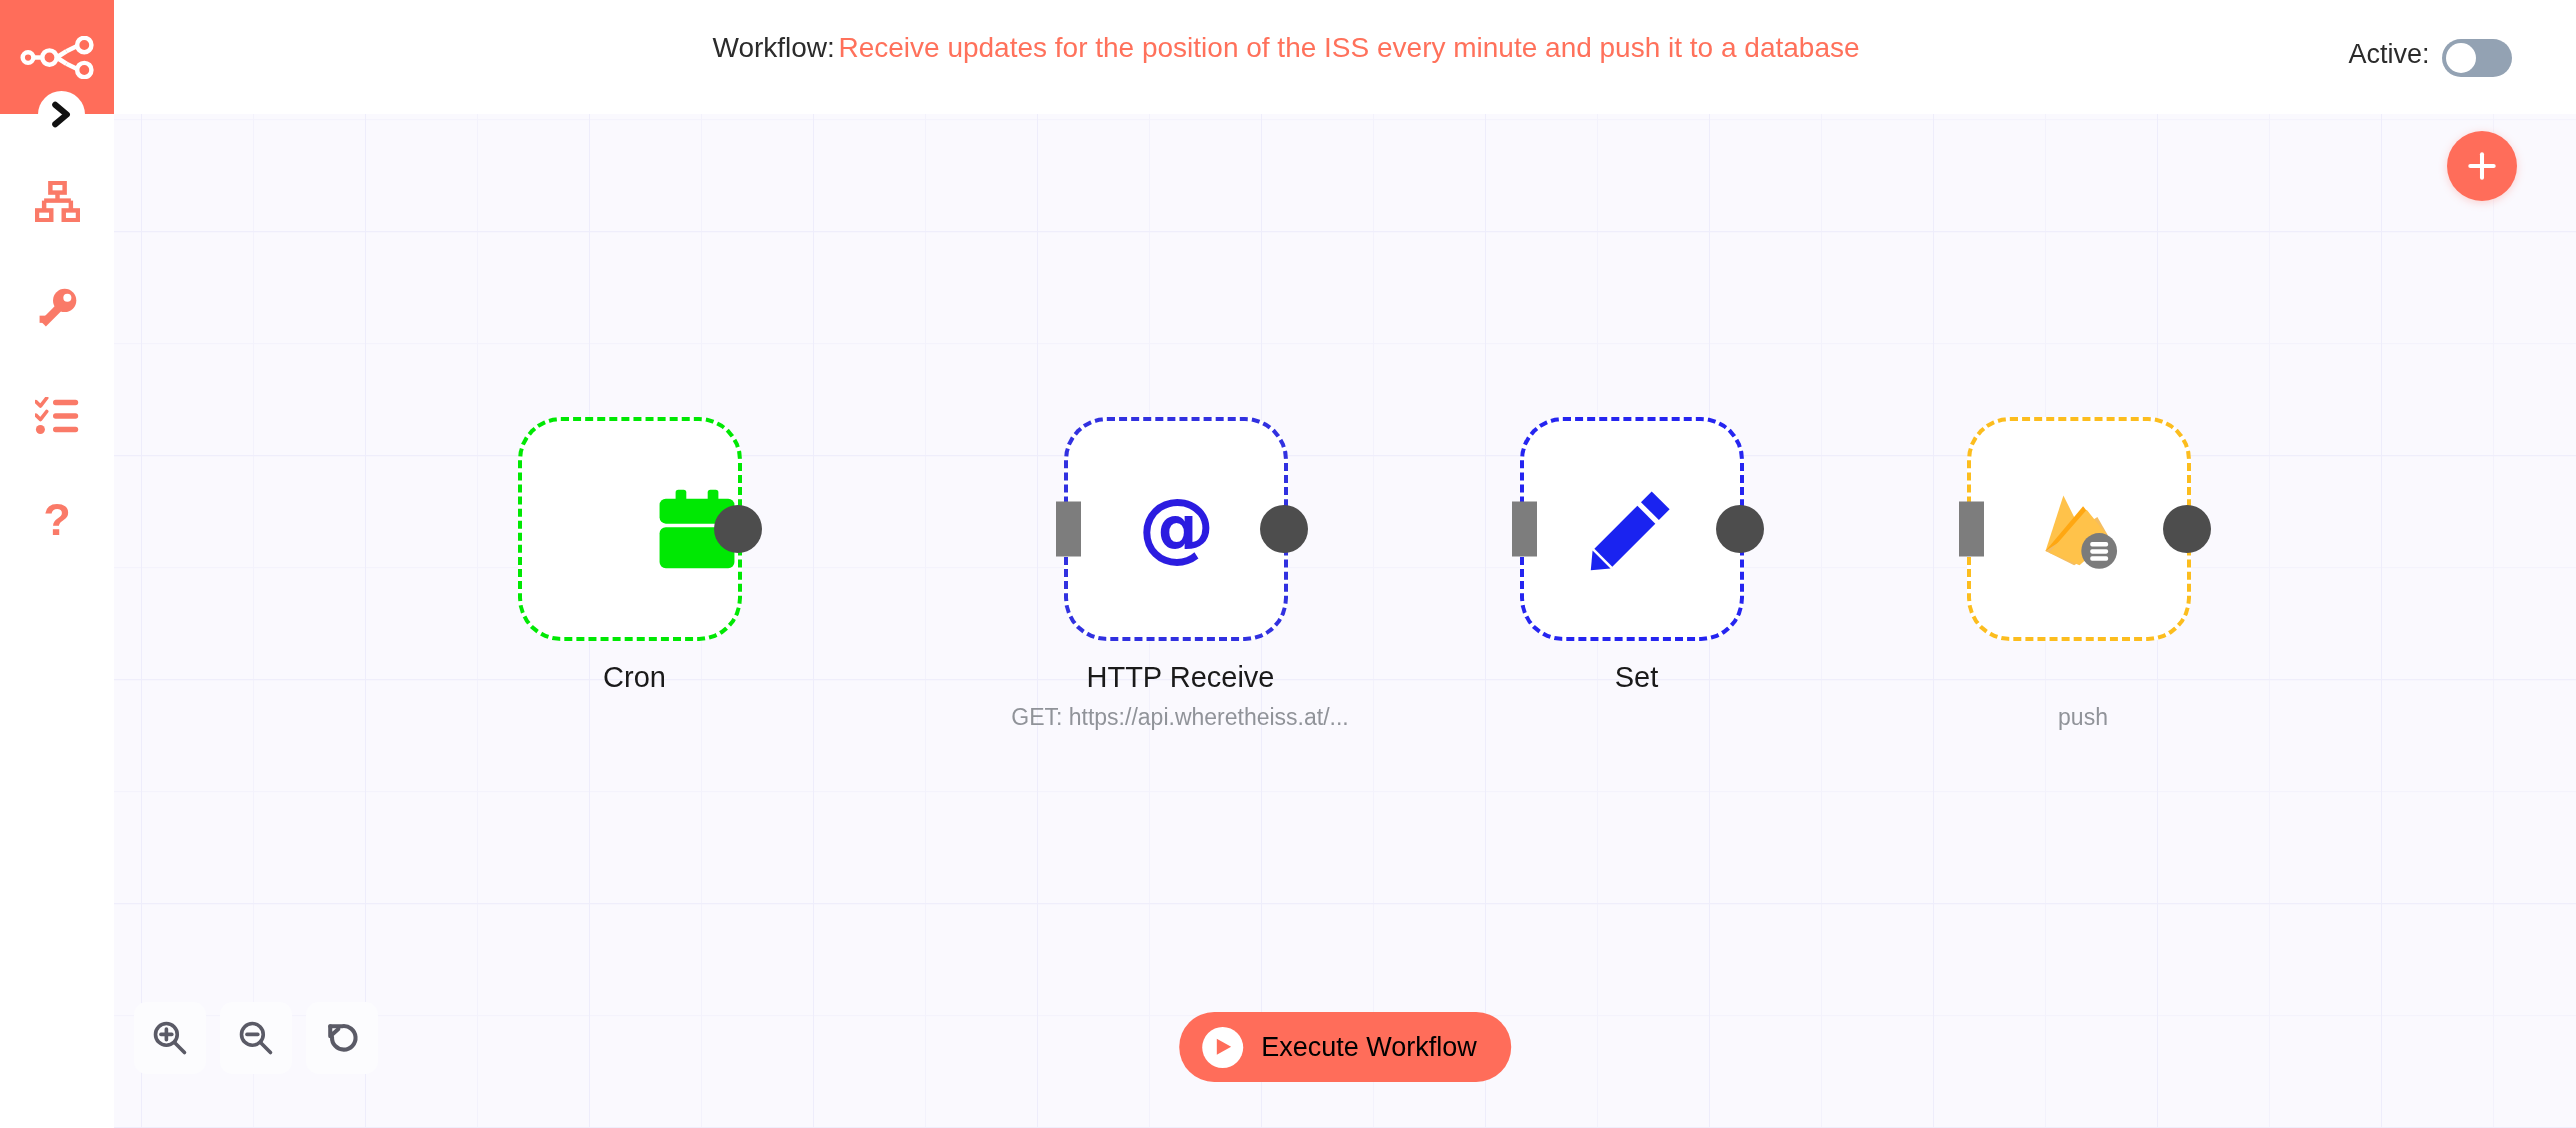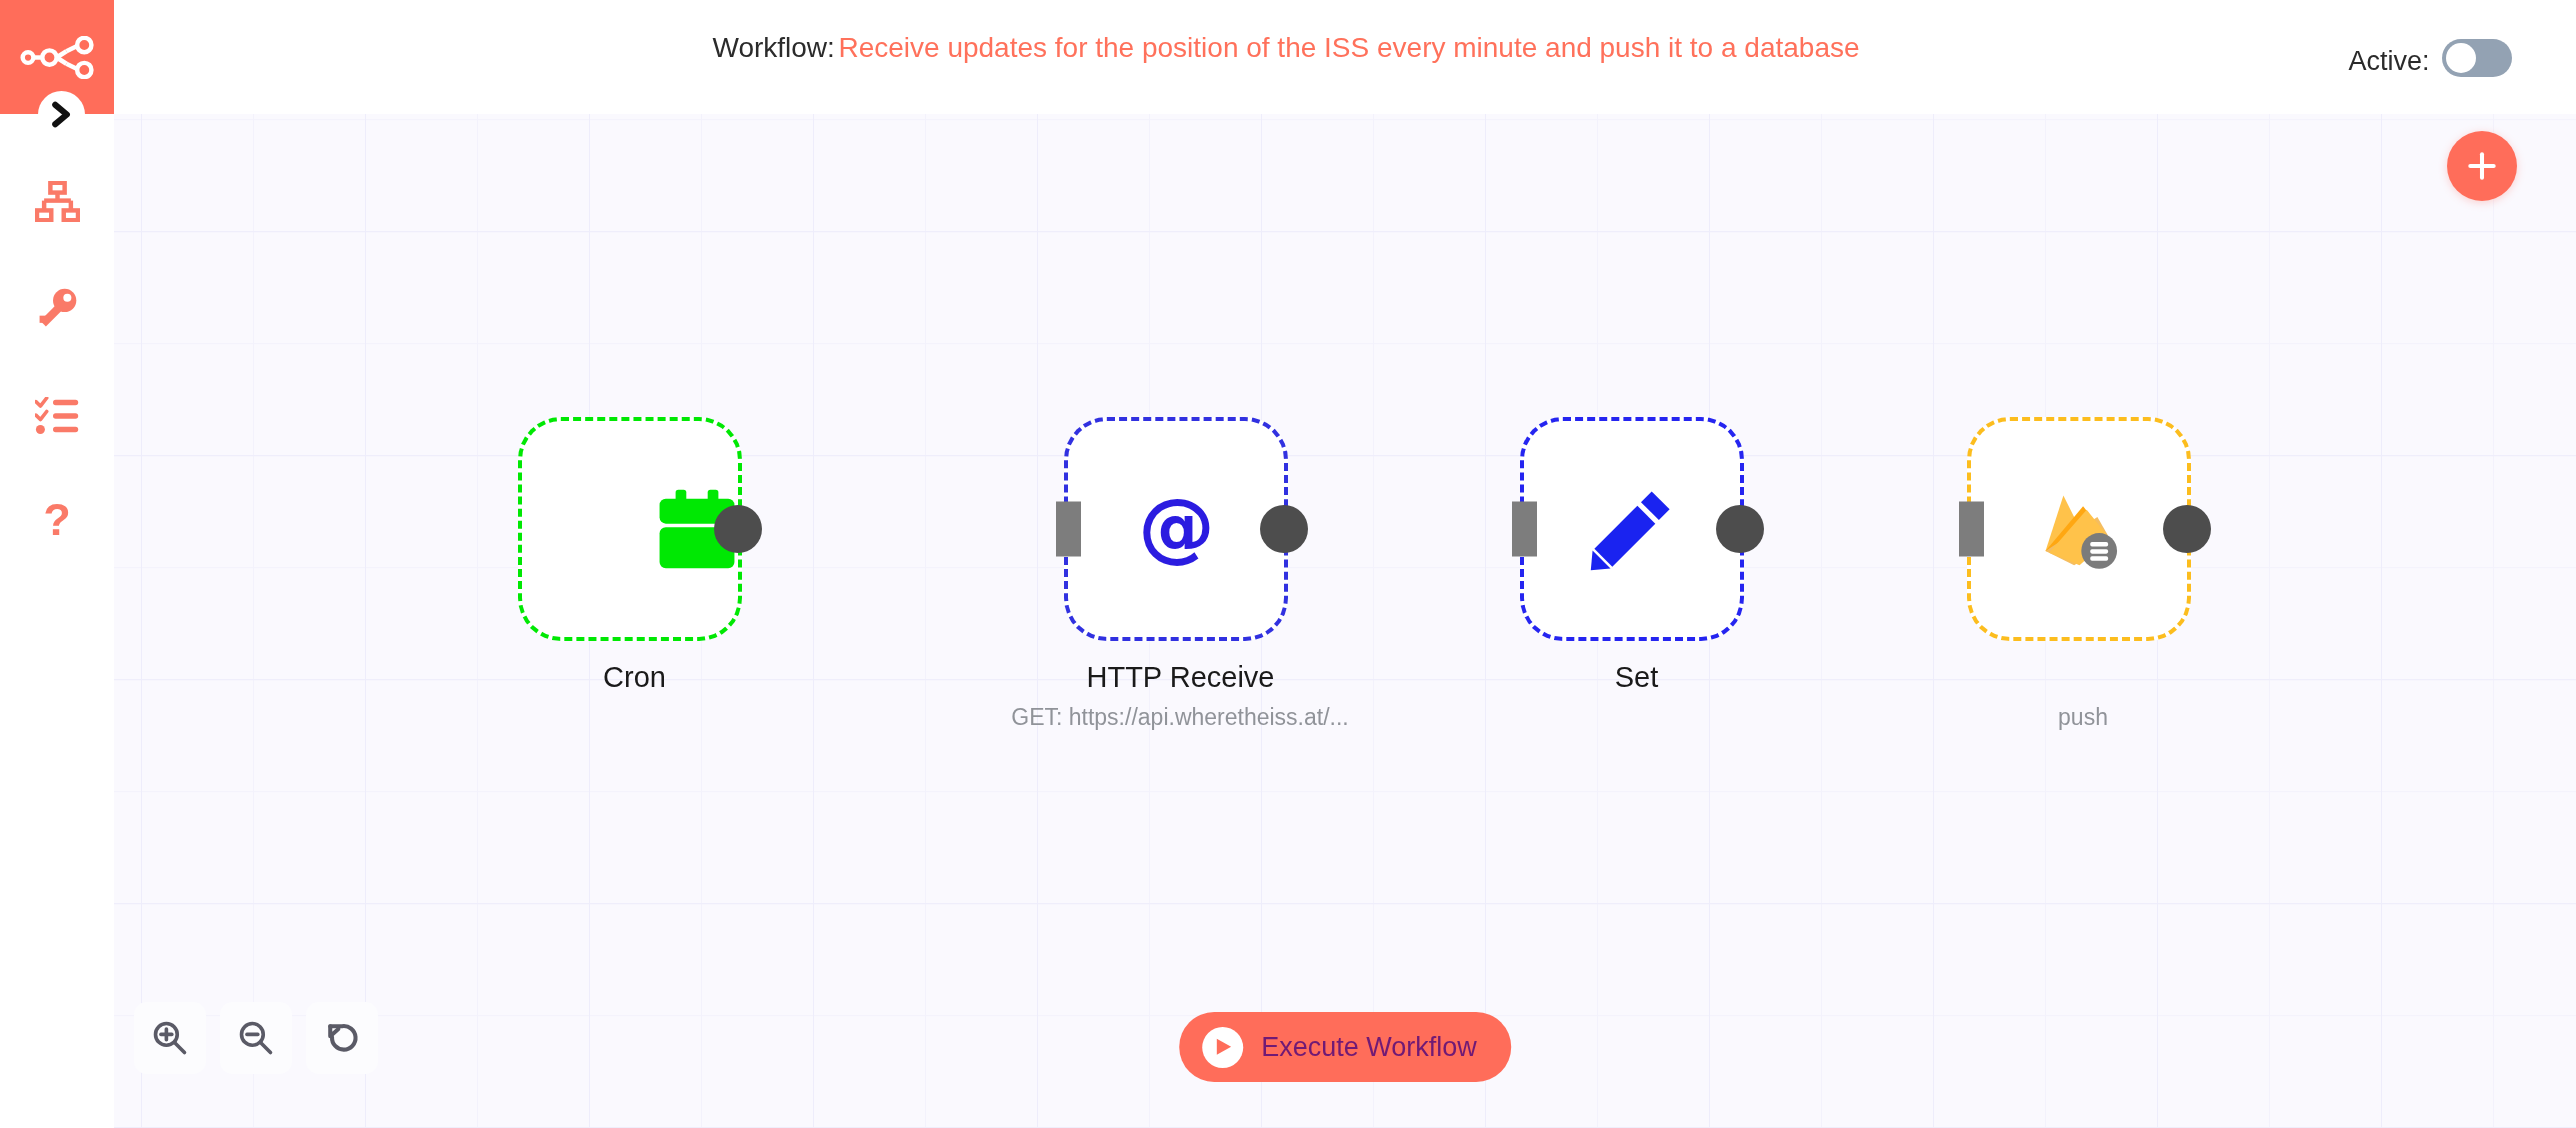--- a/index.html
+++ b/index.html
@@ -68,21 +68,21 @@
   .header-title {
     position:absolute; left:0; right:4px; top:34px;
     text-align:center; font-size:28px; line-height:1;
     white-space:nowrap;
   }
   .header-title .label { color:#2b2b2b; font-weight:400; }
   .header-title .wf-name { color:#ff715b; font-weight:400; margin-left:3.6px; }
 
   .active-wrap {
     position:absolute; right:64px; top:39px;
-    display:flex; align-items:flex-end; gap:12.5px;
+    display:flex; align-items:flex-start; gap:12.5px;
   }
   .active-label { font-size:27px; color:#2b2b2b; }
   .toggle {
     width:70px; height:38px; border-radius:19px;
     background:#93a2b3; position:relative; cursor:pointer;
     flex:0 0 auto;
   }
   .toggle .knob {
     position:absolute; top:3.6px; left:3.6px;
     width:30px; height:30px; border-radius:50%;
@@ -161,21 +161,21 @@
     background:#ff6d5a; border-radius:35px; border:none;
     display:flex; align-items:center; gap:18px;
     cursor:pointer; z-index:15;
   }
   .execute-btn .play-circle {
     width:41px; height:41px; border-radius:50%; background:#ffffff;
     display:flex; align-items:center; justify-content:center;
     flex:0 0 auto;
   }
   .execute-btn .btn-text {
-    color:#701a75; font-size:27px; white-space:nowrap;
+    color:#000000; font-size:27px; white-space:nowrap;
   }
 </style>
 </head>
 <body>
 
 <div class="app">
 
   <aside class="sidebar">
 
     <div class="logo-block">

